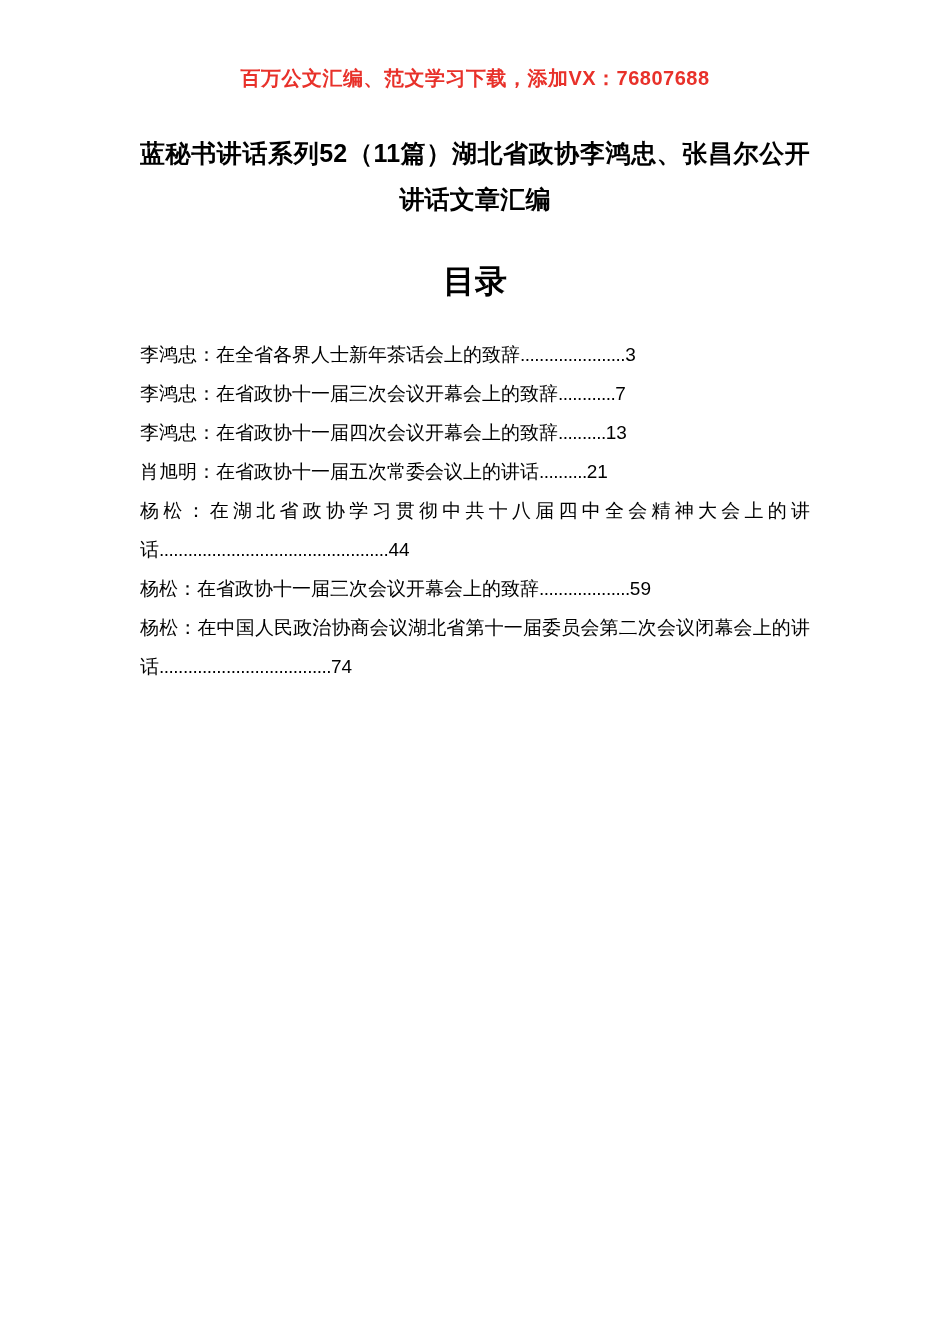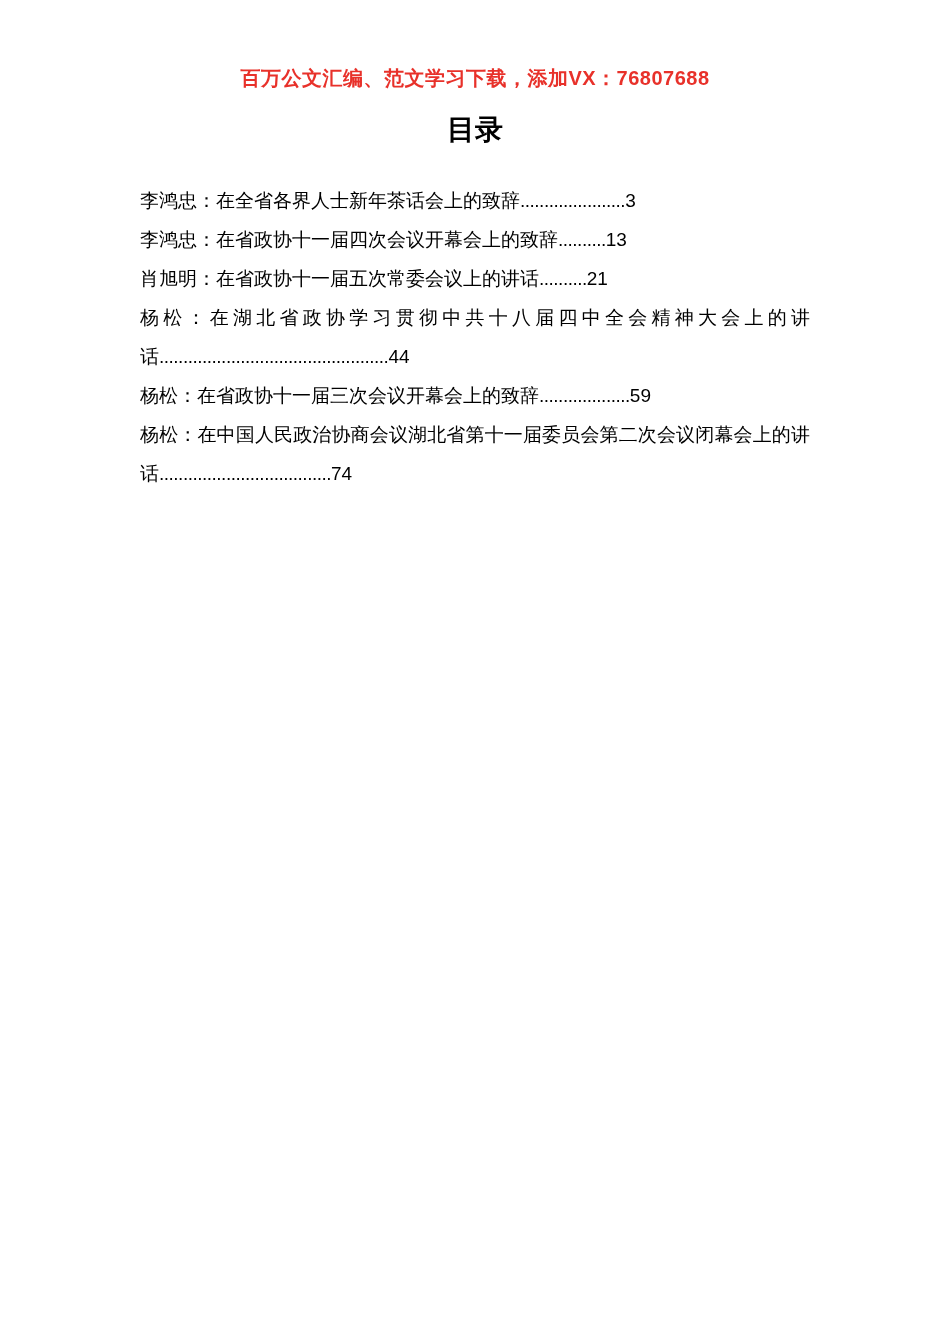--- a/index.html
+++ b/index.html
@@ -36,23 +36,23 @@
     margin-top: 40px;
     font-size: 25px;
     font-weight: 700;
     line-height: 1.85;
     text-align: justify;
     text-align-last: center;
     color: #000;
     letter-spacing: 0.2px;
   }
   .toc-heading {
-    margin-top: 22px;
+    margin-top: 38px;
     text-align: center;
-    font-size: 28px;
+    font-size: 32px;
     font-weight: 700;
     line-height: 1.3;
     color: #000;
   }
   .toc-list {
     margin-top: 34px;
   }
   .toc-entry {
     font-size: 19px;
     line-height: 2.05;
@@ -67,29 +67,33 @@
     font-weight: 400;
   }
 </style>
 </head>
 <body>
 
 <div class="page">
 
   <div class="watermark" style="color: rgb(232, 49, 42);">百万公文汇编、范文学习下载，添加VX：76807688</div>
 
+  <div class="doc-title">蓝秘书讲话系列52（11篇）湖北省政协李鸿忠、张昌尔公开讲话文章汇编</div>
 
   <div class="toc-heading">目录</div>
 
   <div class="toc-list">
 
     <div class="toc-entry">
       <span>李鸿忠：在全省各界人士新年茶话会上的致辞</span><span class="leader">......................</span><span class="pagenum">3</span>
     </div>
 
+    <div class="toc-entry">
+      <span>李鸿忠：在省政协十一届三次会议开幕会上的致辞</span><span class="leader">............</span><span class="pagenum">7</span>
+    </div>
 
     <div class="toc-entry">
       <span>李鸿忠：在省政协十一届四次会议开幕会上的致辞</span><span class="leader">..........</span><span class="pagenum">13</span>
     </div>
 
     <div class="toc-entry">
       <span>肖旭明：在省政协十一届五次常委会议上的讲话</span><span class="leader">..........</span><span class="pagenum">21</span>
     </div>
 
 

